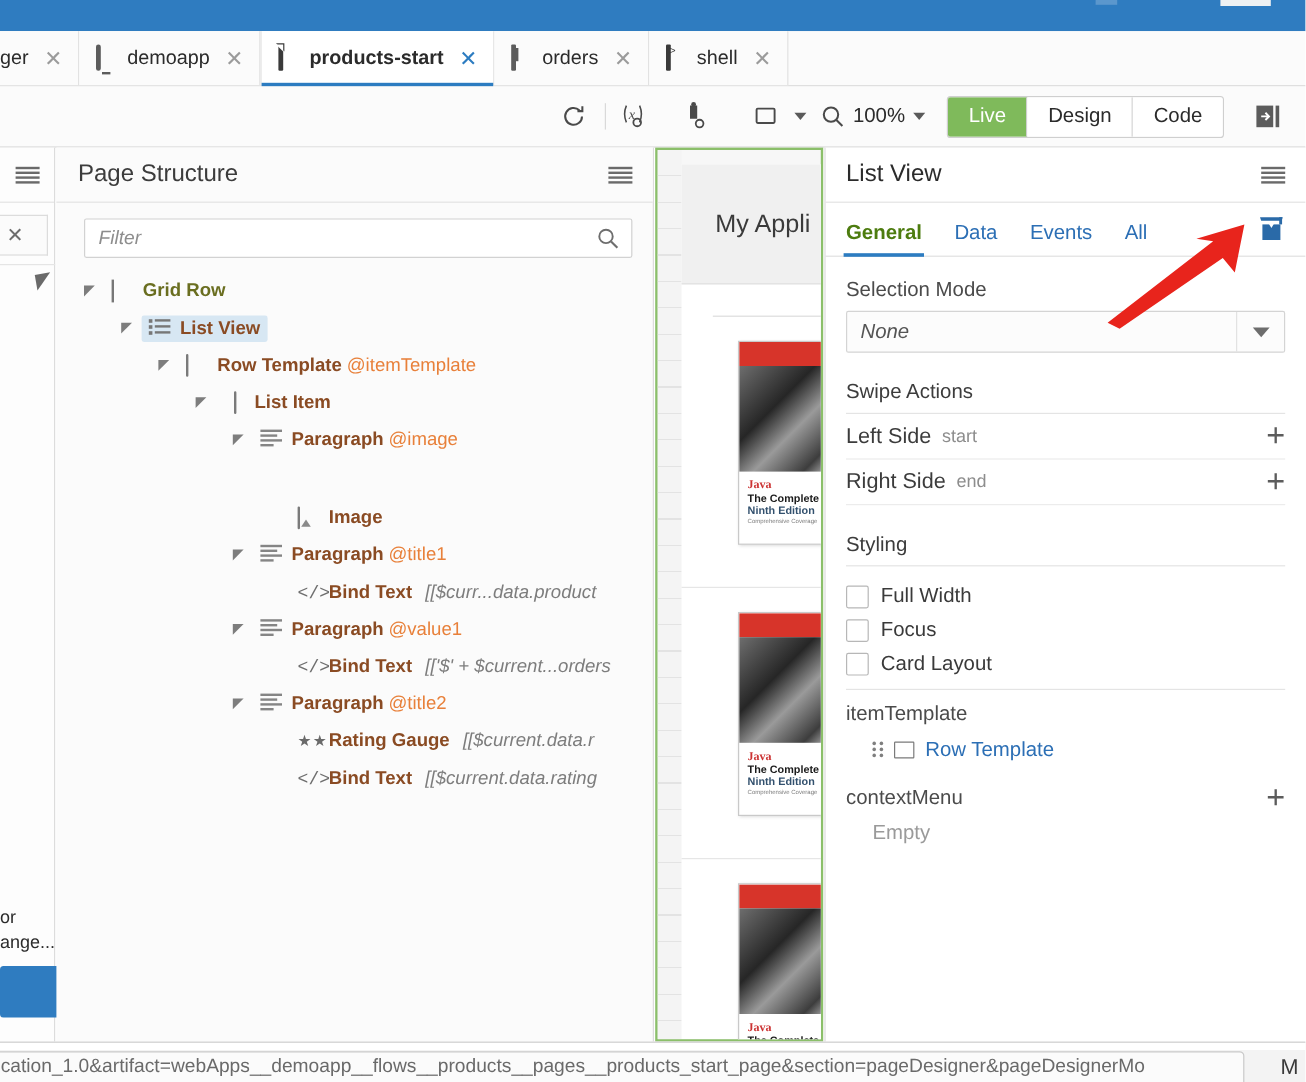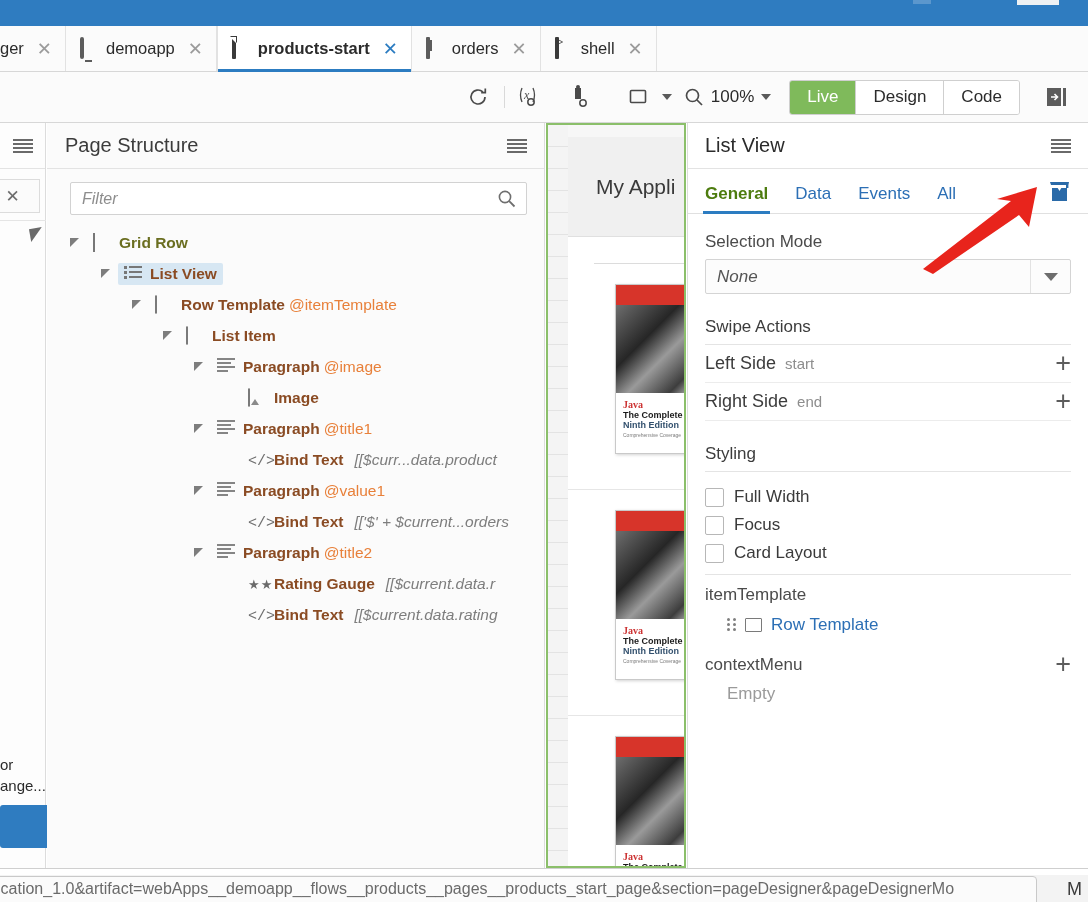--- a/index.html
+++ b/index.html
@@ -430,36 +430,36 @@
           </span>
         </div>
         <div class="trow" style="padding-left: 62px;">
           <span class="arrow"></span>
           <span class="tlabelbox">
             <span class="ticon2"><span class="ic-box"></span></span>
             <span class="tname">Row Template</span>
             <span class="tat" style="margin-left: -3px;">@itemTemplate</span>
           </span>
         </div>
-        <div class="trow" style="padding-left: 93px;">
+        <div class="trow" style="padding-left: 93px; text-align: center;">
           <span class="arrow"></span>
           <span class="tlabelbox">
             <span class="ticon2"><span class="ic-box"></span></span>
             <span class="tname">List Item</span>
           </span>
         </div>
         <div class="trow" style="padding-left: 124px;">
           <span class="arrow"></span>
           <span class="tlabelbox">
             <span class="ticon2"><span class="ic-para"><i style="top:0;width:18px"></i><i style="top:4px;width:14px"></i><i style="top:8px;width:18px"></i><i style="top:12px;width:11px"></i></span></span>
             <span class="tname">Paragraph</span>
             <span class="tat" style="margin-left: -3px;">@image</span>
           </span>
         </div>
-        <div class="trow" style="padding-left: 155px;">
+        <div class="trow" style="padding-left: 155px; margin-top: 34px;">
           <span class="noarrow"></span>
           <span class="tlabelbox">
             <span class="ticon2"><span class="ic-image"></span></span>
             <span class="tname">Image</span>
           </span>
         </div>
         <div class="trow" style="padding-left: 124px;">
           <span class="arrow"></span>
           <span class="tlabelbox">
             <span class="ticon2"><span class="ic-para"><i style="top:0;width:18px"></i><i style="top:4px;width:14px"></i><i style="top:8px;width:18px"></i><i style="top:12px;width:11px"></i></span></span>

